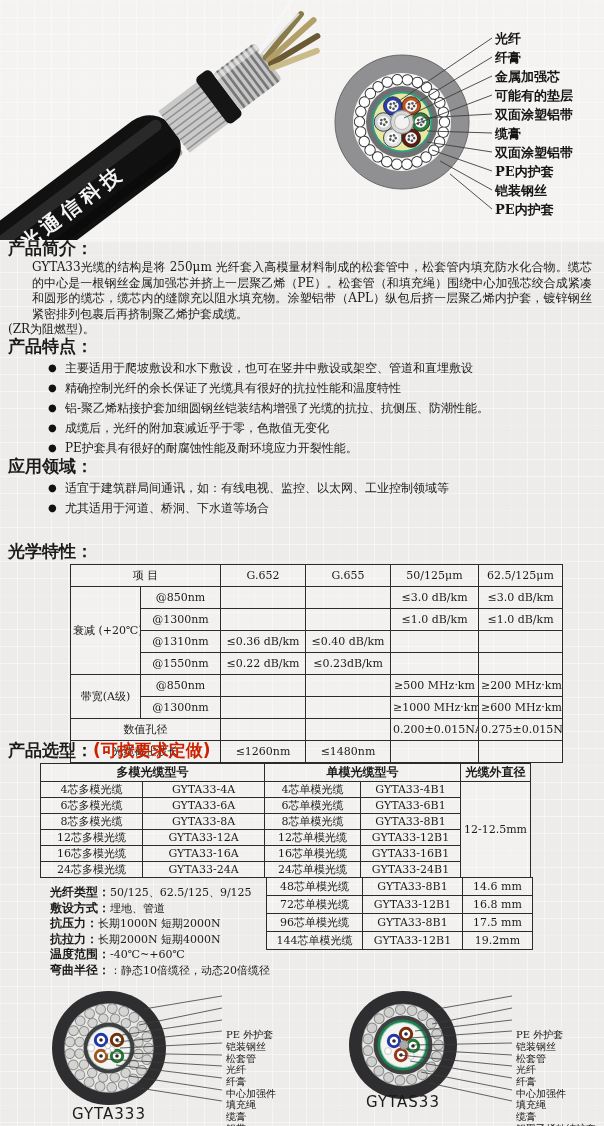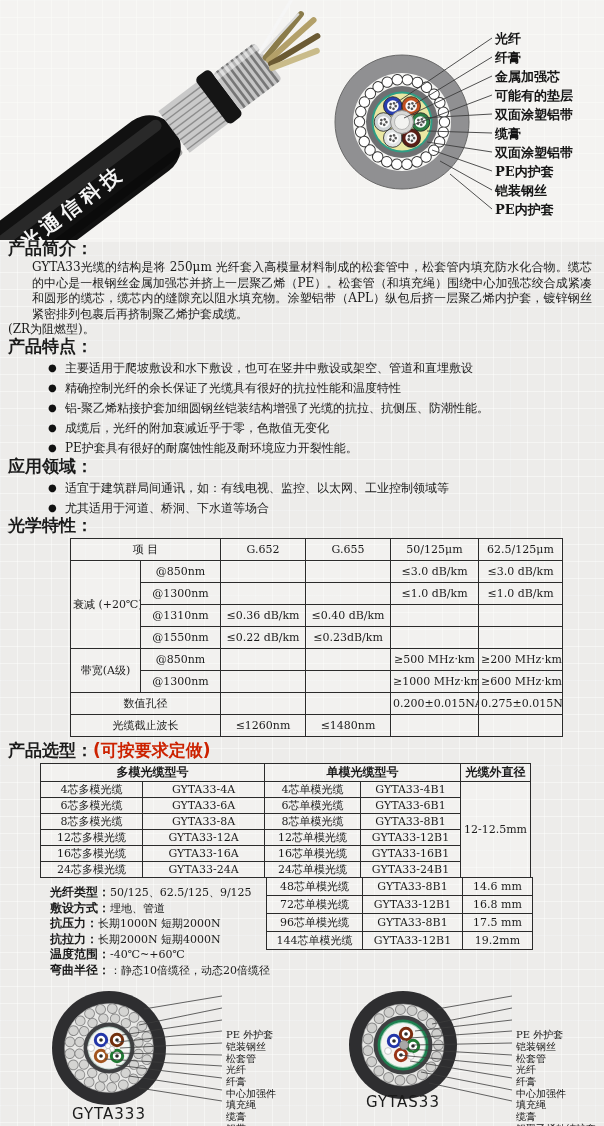--- a/index.html
+++ b/index.html
@@ -184,21 +184,21 @@
   </div>
 
   <div class="sec" style="top:458px">
     <h3>应用领域：</h3>
     <ul class="bullets">
       <li>适宜于建筑群局间通讯，如：有线电视、监控、以太网、工业控制领域等</li>
       <li>尤其适用于河道、桥洞、下水道等场合</li>
     </ul>
   </div>
 
-  <div class="sec" style="top:517px">
+  <div class="sec" style="top:543px">
     <h3>光学特性：</h3>
     <table class="tbl optical">
       <colgroup>
         <col style="width:70px">
           <col style="width:80px">
           <col style="width:85px">
         <col style="width:85px">
           <col style="width:88px">
           <col style="width:84px">
       </colgroup>

